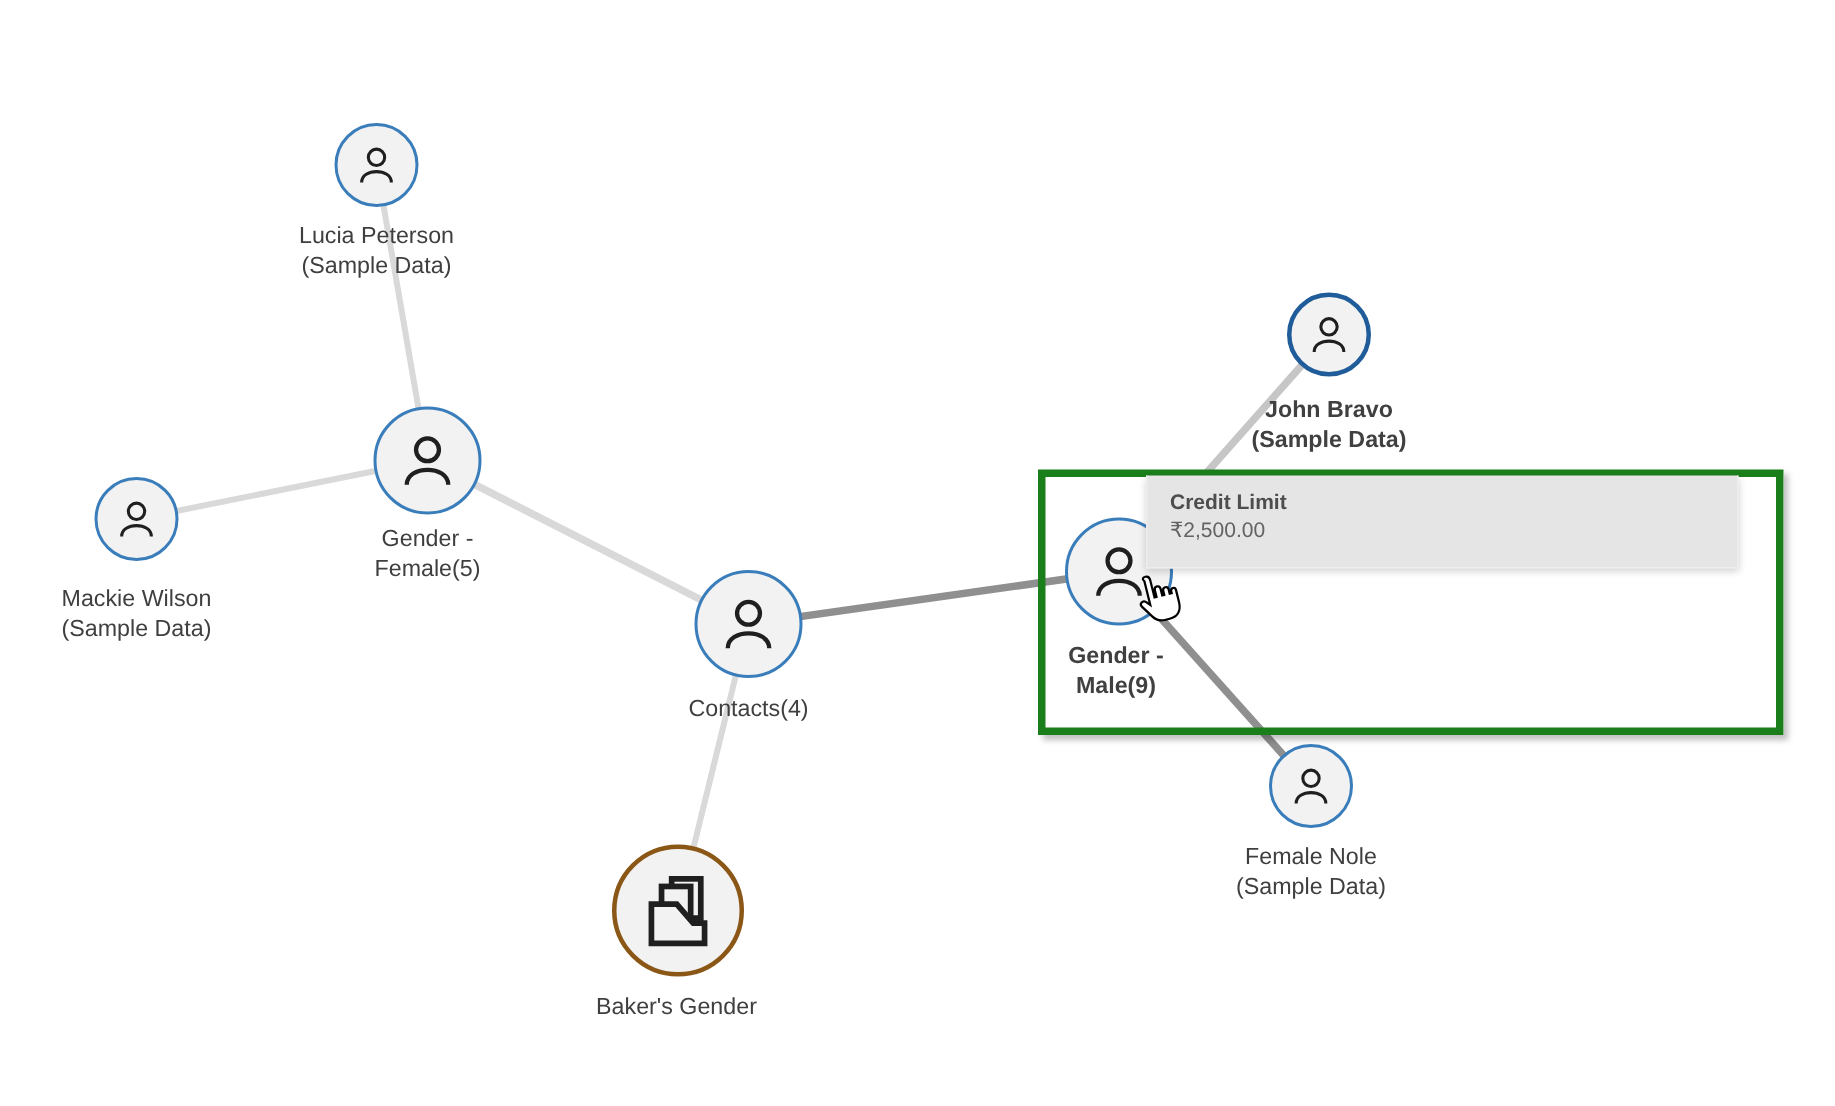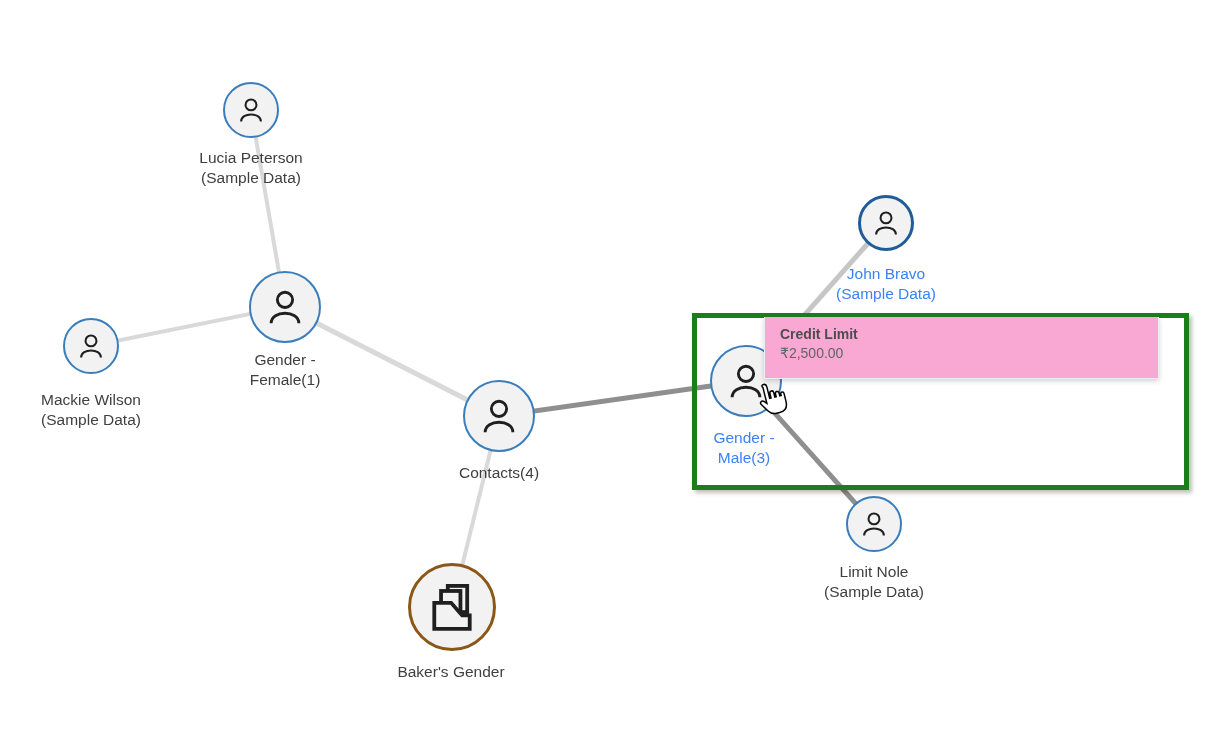--- a/index.html
+++ b/index.html
@@ -24,26 +24,26 @@
   }
   .circle.size-s{width:56px;height:56px;border:2px solid #3a7dbb;}
   .circle.size-m{width:72px;height:72px;border:2px solid #3a7dbb;}
   .circle.size-l{width:88px;height:88px;border:3px solid #8a5716;}
   .circle.selected{border:3px solid #1f5c99;}
   .node-label{
     position:absolute;text-align:center;color:#3f3f3f;font-size:15.5px;line-height:20px;
     white-space:nowrap;transform:translateX(-50%);
   }
   .node-label span{display:block;}
-  .node-label.bold{font-weight:normal;color:#3b82f6;}
+  .node-label.bold{font-weight:bold;color:#404040;}
 
   
   .tooltip{
     position:absolute;left:764px;top:317px;width:395px;height:62px;box-sizing:border-box;
-    background:#f9a8d4;border:1px solid #ededed;border-top:none;
+    background:#e5e5e5;border:1px solid #ededed;border-top:none;
     box-shadow:0 2px 5px rgba(0,0,0,0.18);
     padding:9px 0 0 15px;
   }
   .tooltip-title{font-size:14px;font-weight:bold;color:#4d4d4d;}
   .tooltip-value{font-size:14px;color:#636363;margin-top:3px;}
 
   .cursor{position:absolute;left:755px;top:379px;width:34px;height:44px;transform:rotate(-14deg);}
 </style>
 </head>
 <body>
@@ -77,21 +77,21 @@
 
   <div class="node">
     <div class="circle size-m" style="left:249px;top:271px;">
       <svg width="42" height="42" viewBox="0 0 44 44">
         <circle cx="22" cy="14.5" r="8" fill="none" stroke="#1f1f1f" stroke-width="3"></circle>
         <path d="M7.5 39 C7.5 25 36.5 25 36.5 39" fill="none" stroke="#1f1f1f" stroke-width="3"></path>
       </svg>
     </div>
     <div class="node-label" style="left:285px;top:350px;">
       <span>Gender -</span>
-        <span>Female(1)</span>
+        <span>Female(5)</span>
     </div>
   </div>
 
   <div class="node">
     <div class="circle size-s" style="left:63px;top:318px;">
       <svg width="30" height="30" viewBox="0 0 44 44">
         <circle cx="22" cy="14.5" r="8" fill="none" stroke="#1f1f1f" stroke-width="3"></circle>
         <path d="M7.5 39 C7.5 25 36.5 25 36.5 39" fill="none" stroke="#1f1f1f" stroke-width="3"></path>
       </svg>
     </div>
@@ -130,21 +130,21 @@
 
   <div class="node">
     <div class="circle size-m" style="left:710px;top:345px;">
       <svg width="42" height="42" viewBox="0 0 44 44">
         <circle cx="22" cy="14.5" r="8" fill="none" stroke="#1f1f1f" stroke-width="3"></circle>
         <path d="M7.5 39 C7.5 25 36.5 25 36.5 39" fill="none" stroke="#1f1f1f" stroke-width="3"></path>
       </svg>
     </div>
     <div class="node-label bold" style="left:744px;top:428px;">
       <span>Gender -</span>
-        <span>Male(3)</span>
+        <span>Male(9)</span>
     </div>
   </div>
 
   <div class="node">
     <div class="circle size-s selected" style="left:858px;top:195px;">
       <svg width="30" height="30" viewBox="0 0 44 44">
         <circle cx="22" cy="14.5" r="8" fill="none" stroke="#1f1f1f" stroke-width="3"></circle>
         <path d="M7.5 39 C7.5 25 36.5 25 36.5 39" fill="none" stroke="#1f1f1f" stroke-width="3"></path>
       </svg>
     </div>
@@ -155,21 +155,21 @@
   </div>
 
   <div class="node">
     <div class="circle size-s" style="left:846px;top:496px;">
       <svg width="30" height="30" viewBox="0 0 44 44">
         <circle cx="22" cy="14.5" r="8" fill="none" stroke="#1f1f1f" stroke-width="3"></circle>
         <path d="M7.5 39 C7.5 25 36.5 25 36.5 39" fill="none" stroke="#1f1f1f" stroke-width="3"></path>
       </svg>
     </div>
     <div class="node-label" style="left:874px;top:562px;">
-      <span>Limit Nole</span>
+      <span>Female Nole</span>
         <span>(Sample Data)</span>
     </div>
   </div>
 
   <div class="tooltip">
     <div class="tooltip-title">Credit Limit</div>
     <div class="tooltip-value">₹2,500.00</div>
   </div>
 
   <svg class="cursor" viewBox="0 0 32 40">

